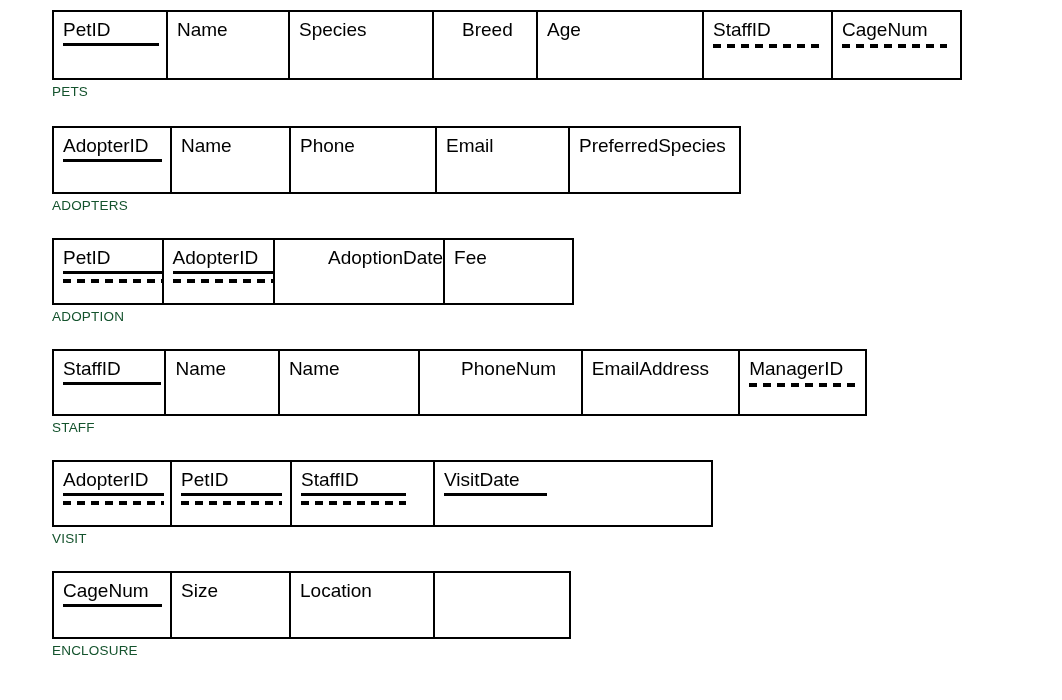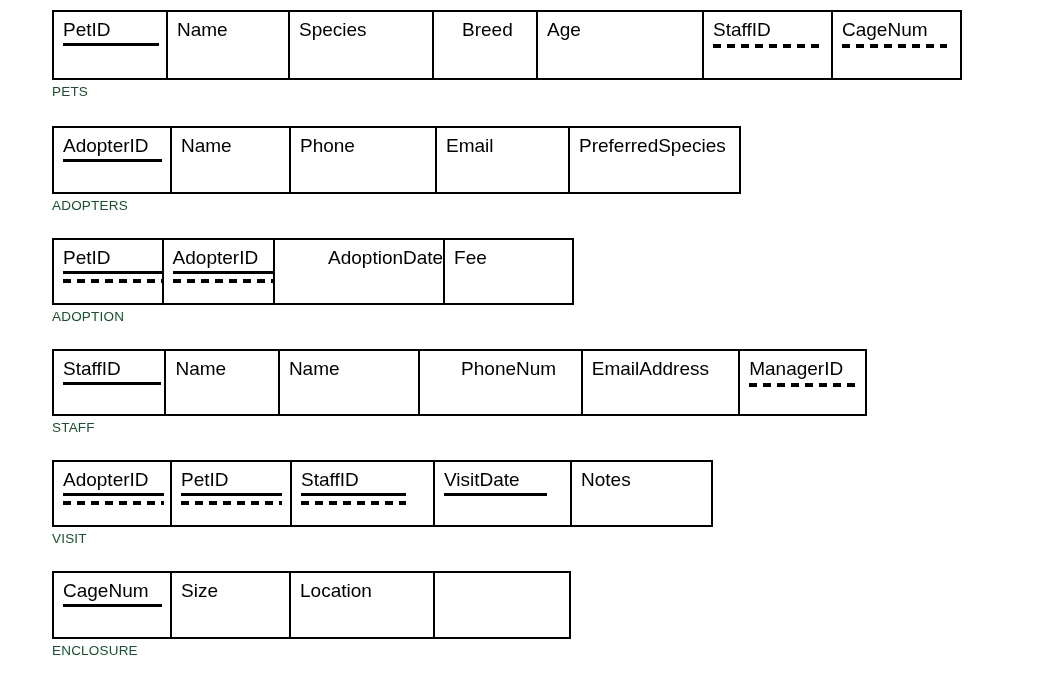--- a/index.html
+++ b/index.html
@@ -175,21 +175,20 @@
             <span class="mark-solid" style="width: 101px;"></span>
             <span class="mark-dashed" style="width: 101px;"></span>
           </span></div>
         <div class="attr-cell" style="width: 143px;"><span class="attr-label">StaffID</span><span class="key-marks pk-fk" style="width: 105px;">
             <span class="mark-solid" style="width: 105px;"></span>
             <span class="mark-dashed" style="width: 105px;"></span>
           </span></div>
         <div class="attr-cell" style="width: 137px;"><span class="attr-label">VisitDate</span><span class="key-marks pk-only" style="width: 103px;">
             <span class="mark-solid" style="width: 103px;"></span>
           </span></div>
-        <div class="attr-cell" style="width: 139px;"><span class="attr-label">Notes</span></div>
       </div>
       <div class="relation-name" style="left: 52px; top: 531px;">VISIT</div>
     </div>
     <div class="relation" style="left: 0px; top: 0px;">
       <div class="relation-box" style="left: 52px; top: 571px; height: 68px; width: 519px;">
         <div class="attr-cell" style="width: 118px;"><span class="attr-label">CageNum</span><span class="key-marks pk-only" style="width: 99px;">
             <span class="mark-solid" style="width: 99px;"></span>
           </span></div>
         <div class="attr-cell" style="width: 119px;"><span class="attr-label">Size</span></div>
         <div class="attr-cell" style="width: 144px;"><span class="attr-label">Location</span></div>

